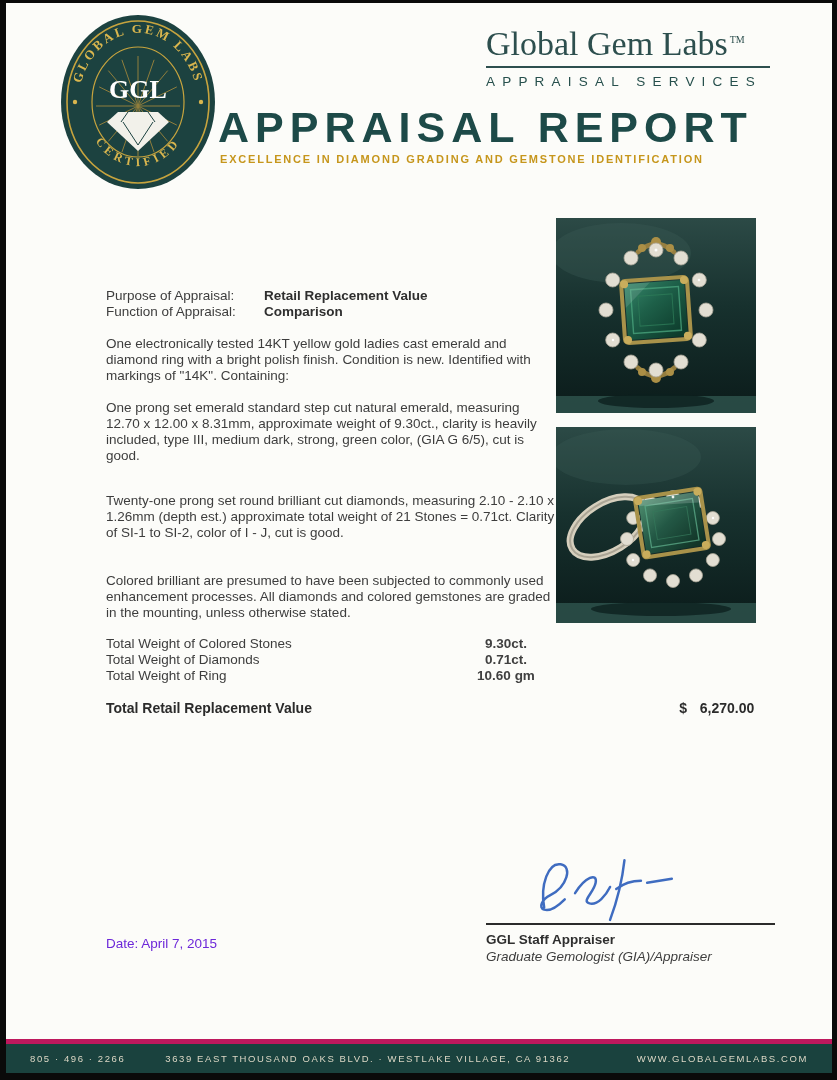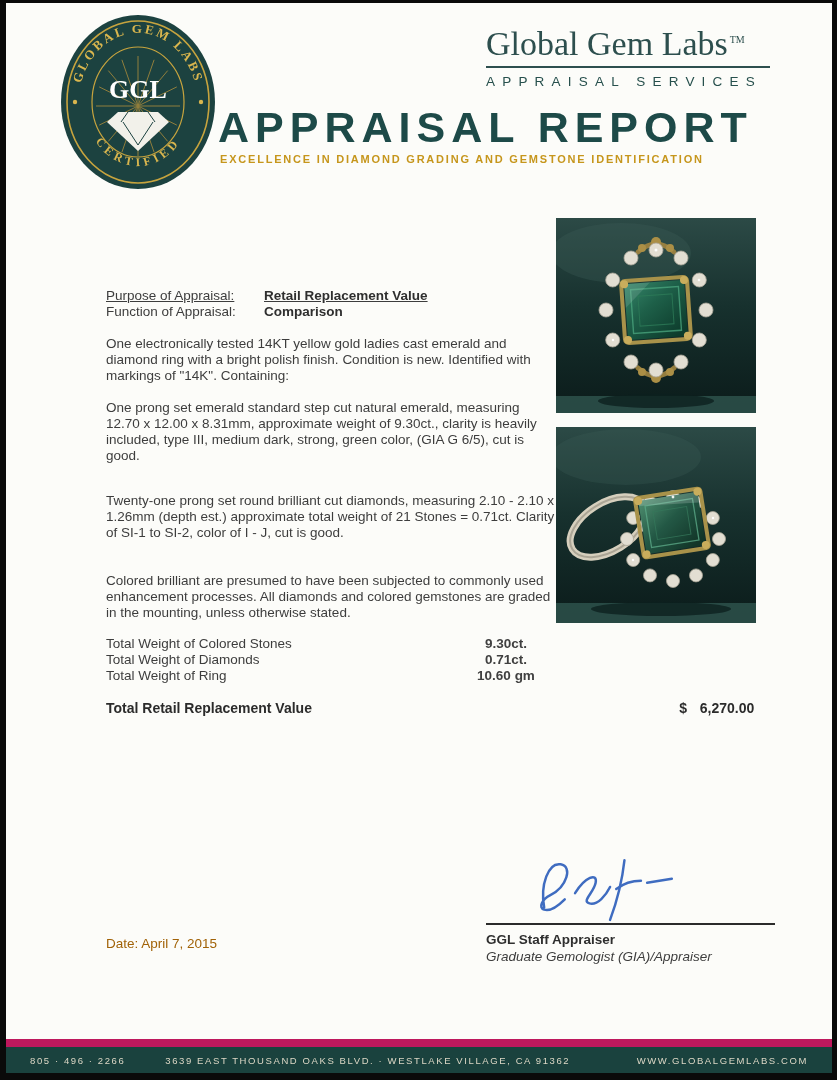--- a/index.html
+++ b/index.html
@@ -33,21 +33,21 @@
   }
 
   
   .photo { position:absolute; left:550px; width:200px; }
   .photo svg { display:block; width:100%; height:100%; }
   .photo1 { top:215px; height:195px; }
   .photo2 { top:424px; height:196px; }
 
   
   .field-row { position:absolute; left:100px; display:flex; font-size:13.5px; color:#3d3d3d; }
-  .purpose { top:285px;text-decoration:underline; }
+  .purpose { top:285px; }
   .function { top:301px; }
   .lbl { width:158px; }
   .val { font-weight:bold; color:#2f2f2f; }
 
   .para { position:absolute; left:100px; font-size:13.5px; line-height:16px; color:#3d3d3d; }
   .p1 { top:333px; width:430px; }
   .p2 { top:397px; width:450px; }
   .p3 { top:490px; width:452px; }
   .p4 { top:570px; width:456px; }
 
@@ -58,25 +58,25 @@
 
   .trv { position:absolute; left:100px; top:697px; width:661px; display:flex; font-size:14px; font-weight:bold; color:#2b2b2b; }
   .trv-cur { margin-left:auto; }
   .trv-amt { width:80px; text-align:center; }
 
   
   .signature-svg { position:absolute; left:518px; top:851px; width:168px; height:70px; }
   .sigline { position:absolute; left:480px; top:920px; width:289px; border-top:2px solid #2b2b2b; }
   .sig-title { position:absolute; left:480px; top:929px; font-size:13.5px; font-weight:bold; color:#2f2f2f; }
   .sig-cred { position:absolute; left:480px; top:946px; font-size:13.5px; font-style:italic; color:#3d3d3d; }
-  .date { position:absolute; left:100px; top:933px; font-size:13.5px; color:#a16207; }
+  .date { position:absolute; left:100px; top:933px; font-size:13.5px; color:#6d28d9; }
 
   
   .footer {
-    height:34px; background:#1a423e; border-top:8px solid #be185d;
+    height:34px; background:#1a423e; border-top:5px solid #be185d;
     display:flex; align-items:center; padding:0 24px;
     font-size:9.5px; letter-spacing:1.6px; color:#ddd8c6; white-space:nowrap;
   }
   .f-addr { margin-left:40px; }
   .f-web { margin-left:auto; }
 </style>
 </head>
 <body>
 
 <div class="scan">

